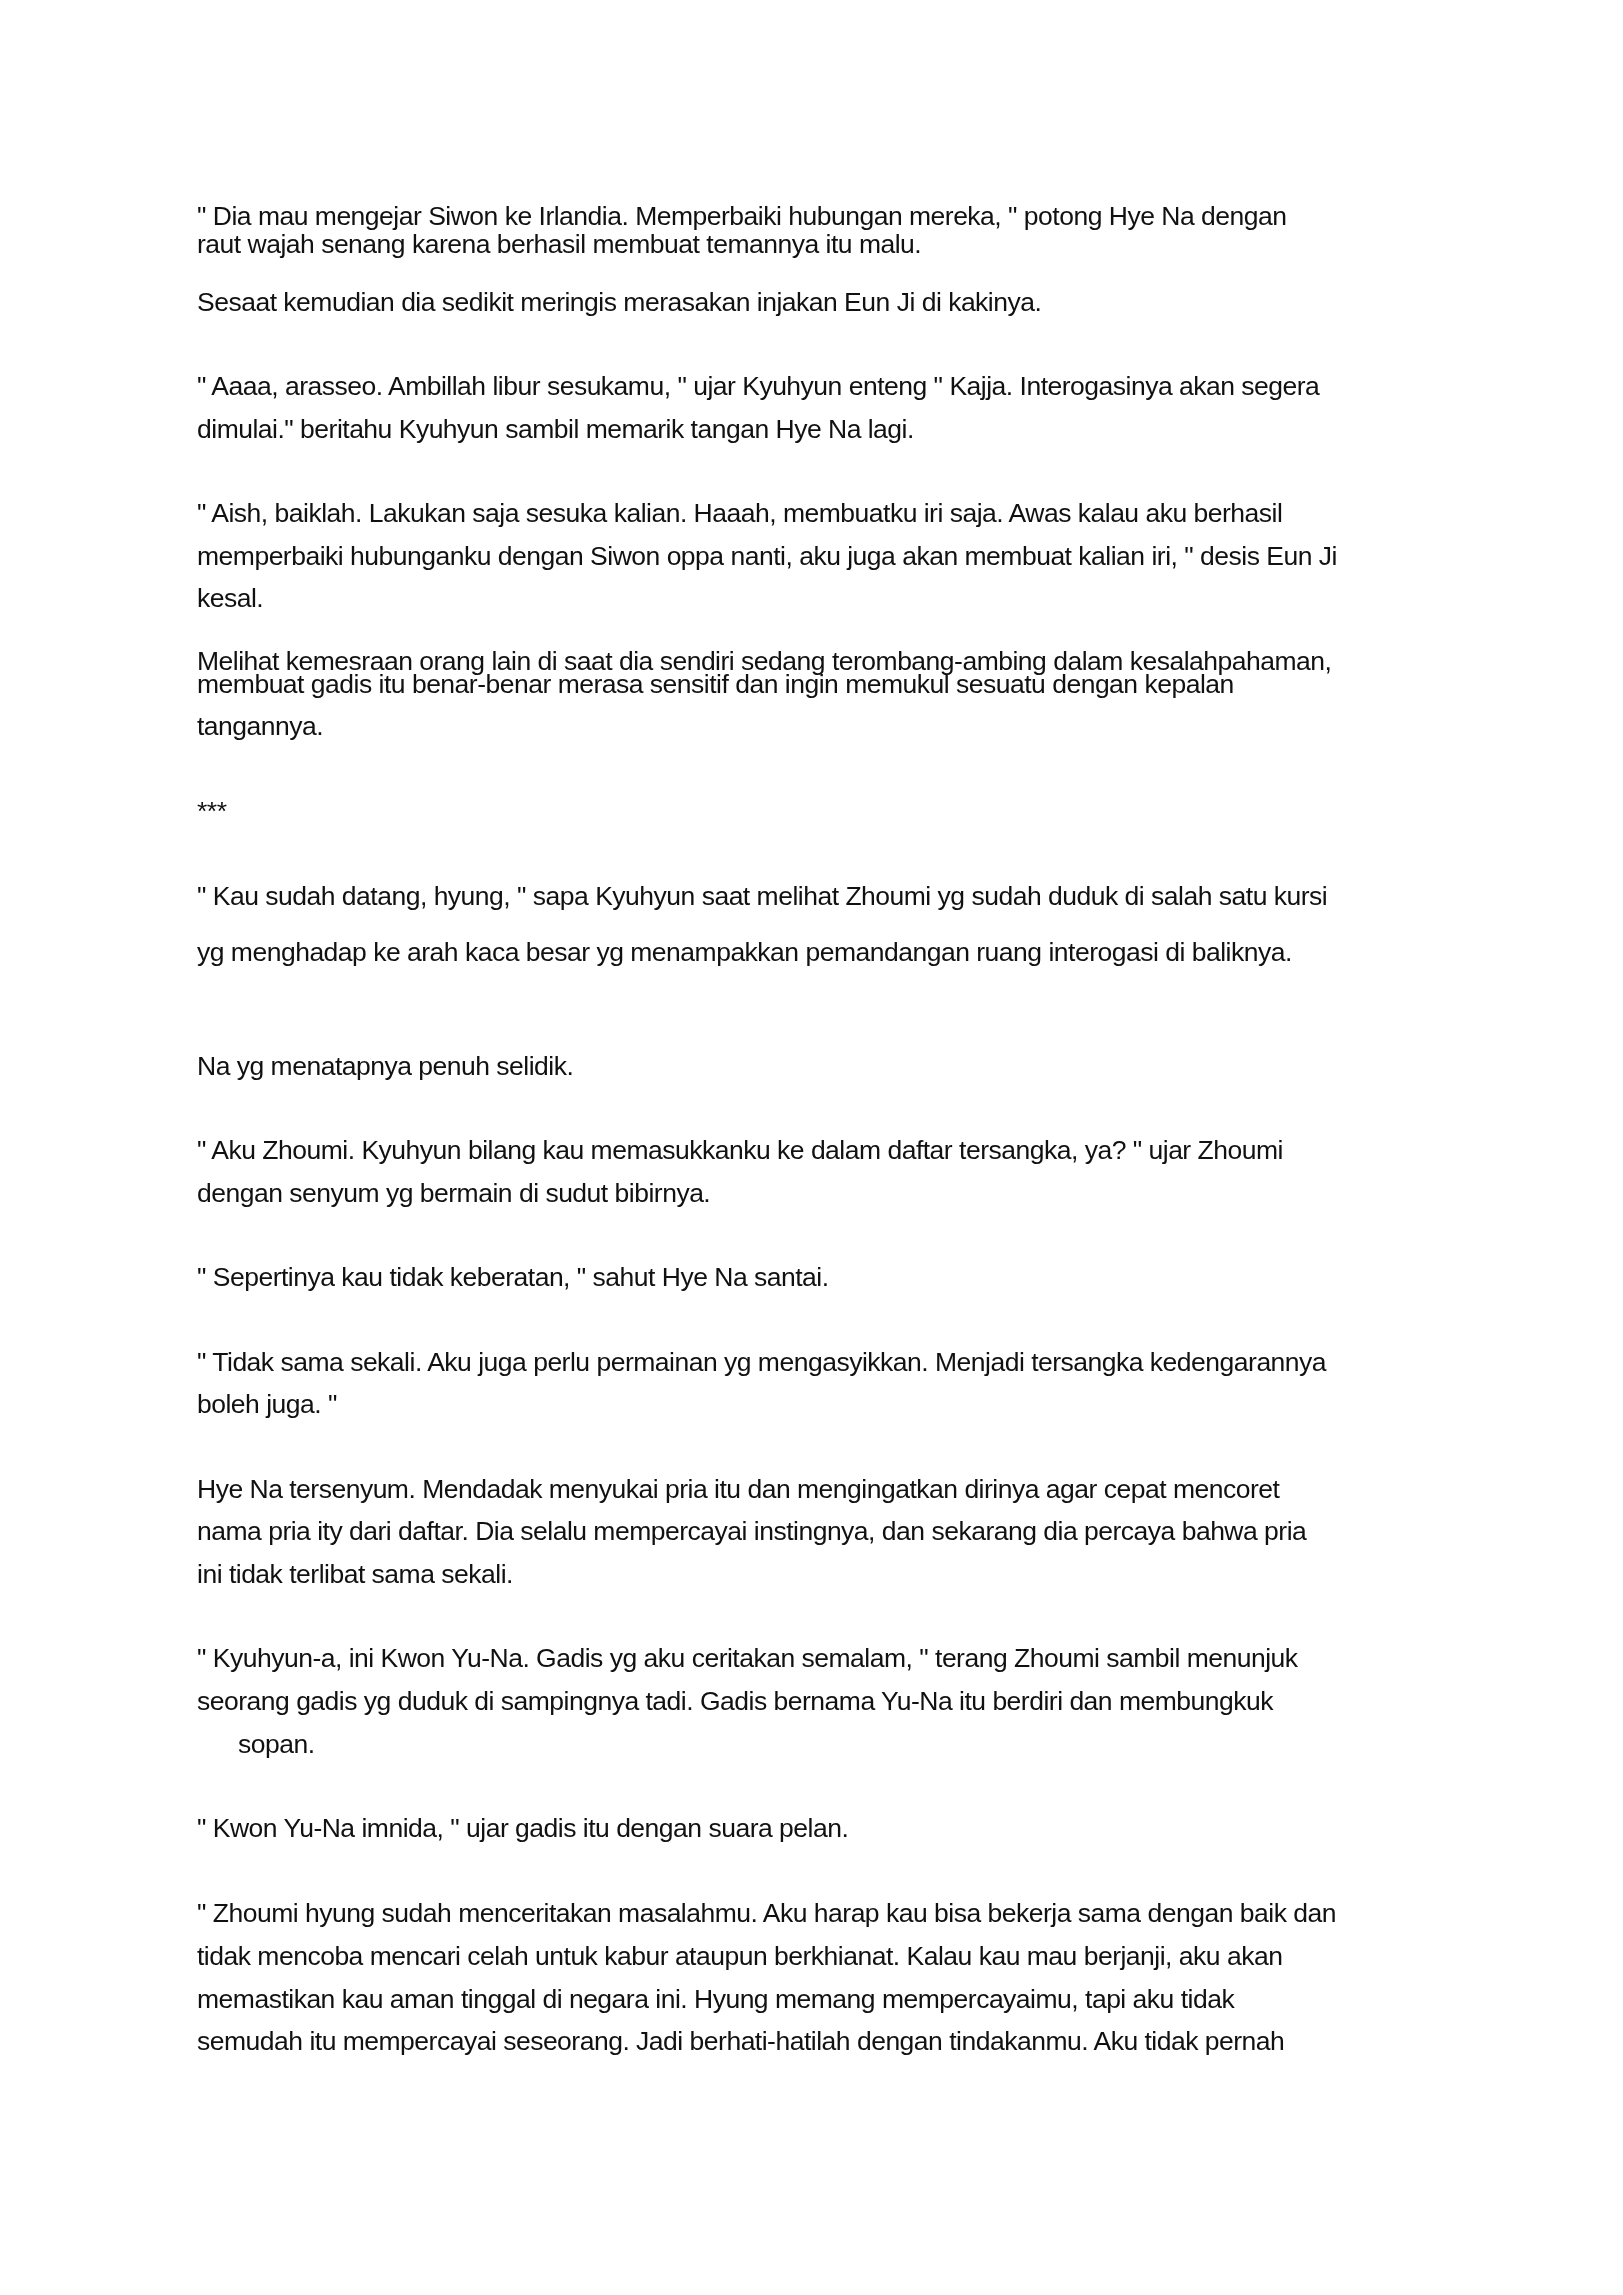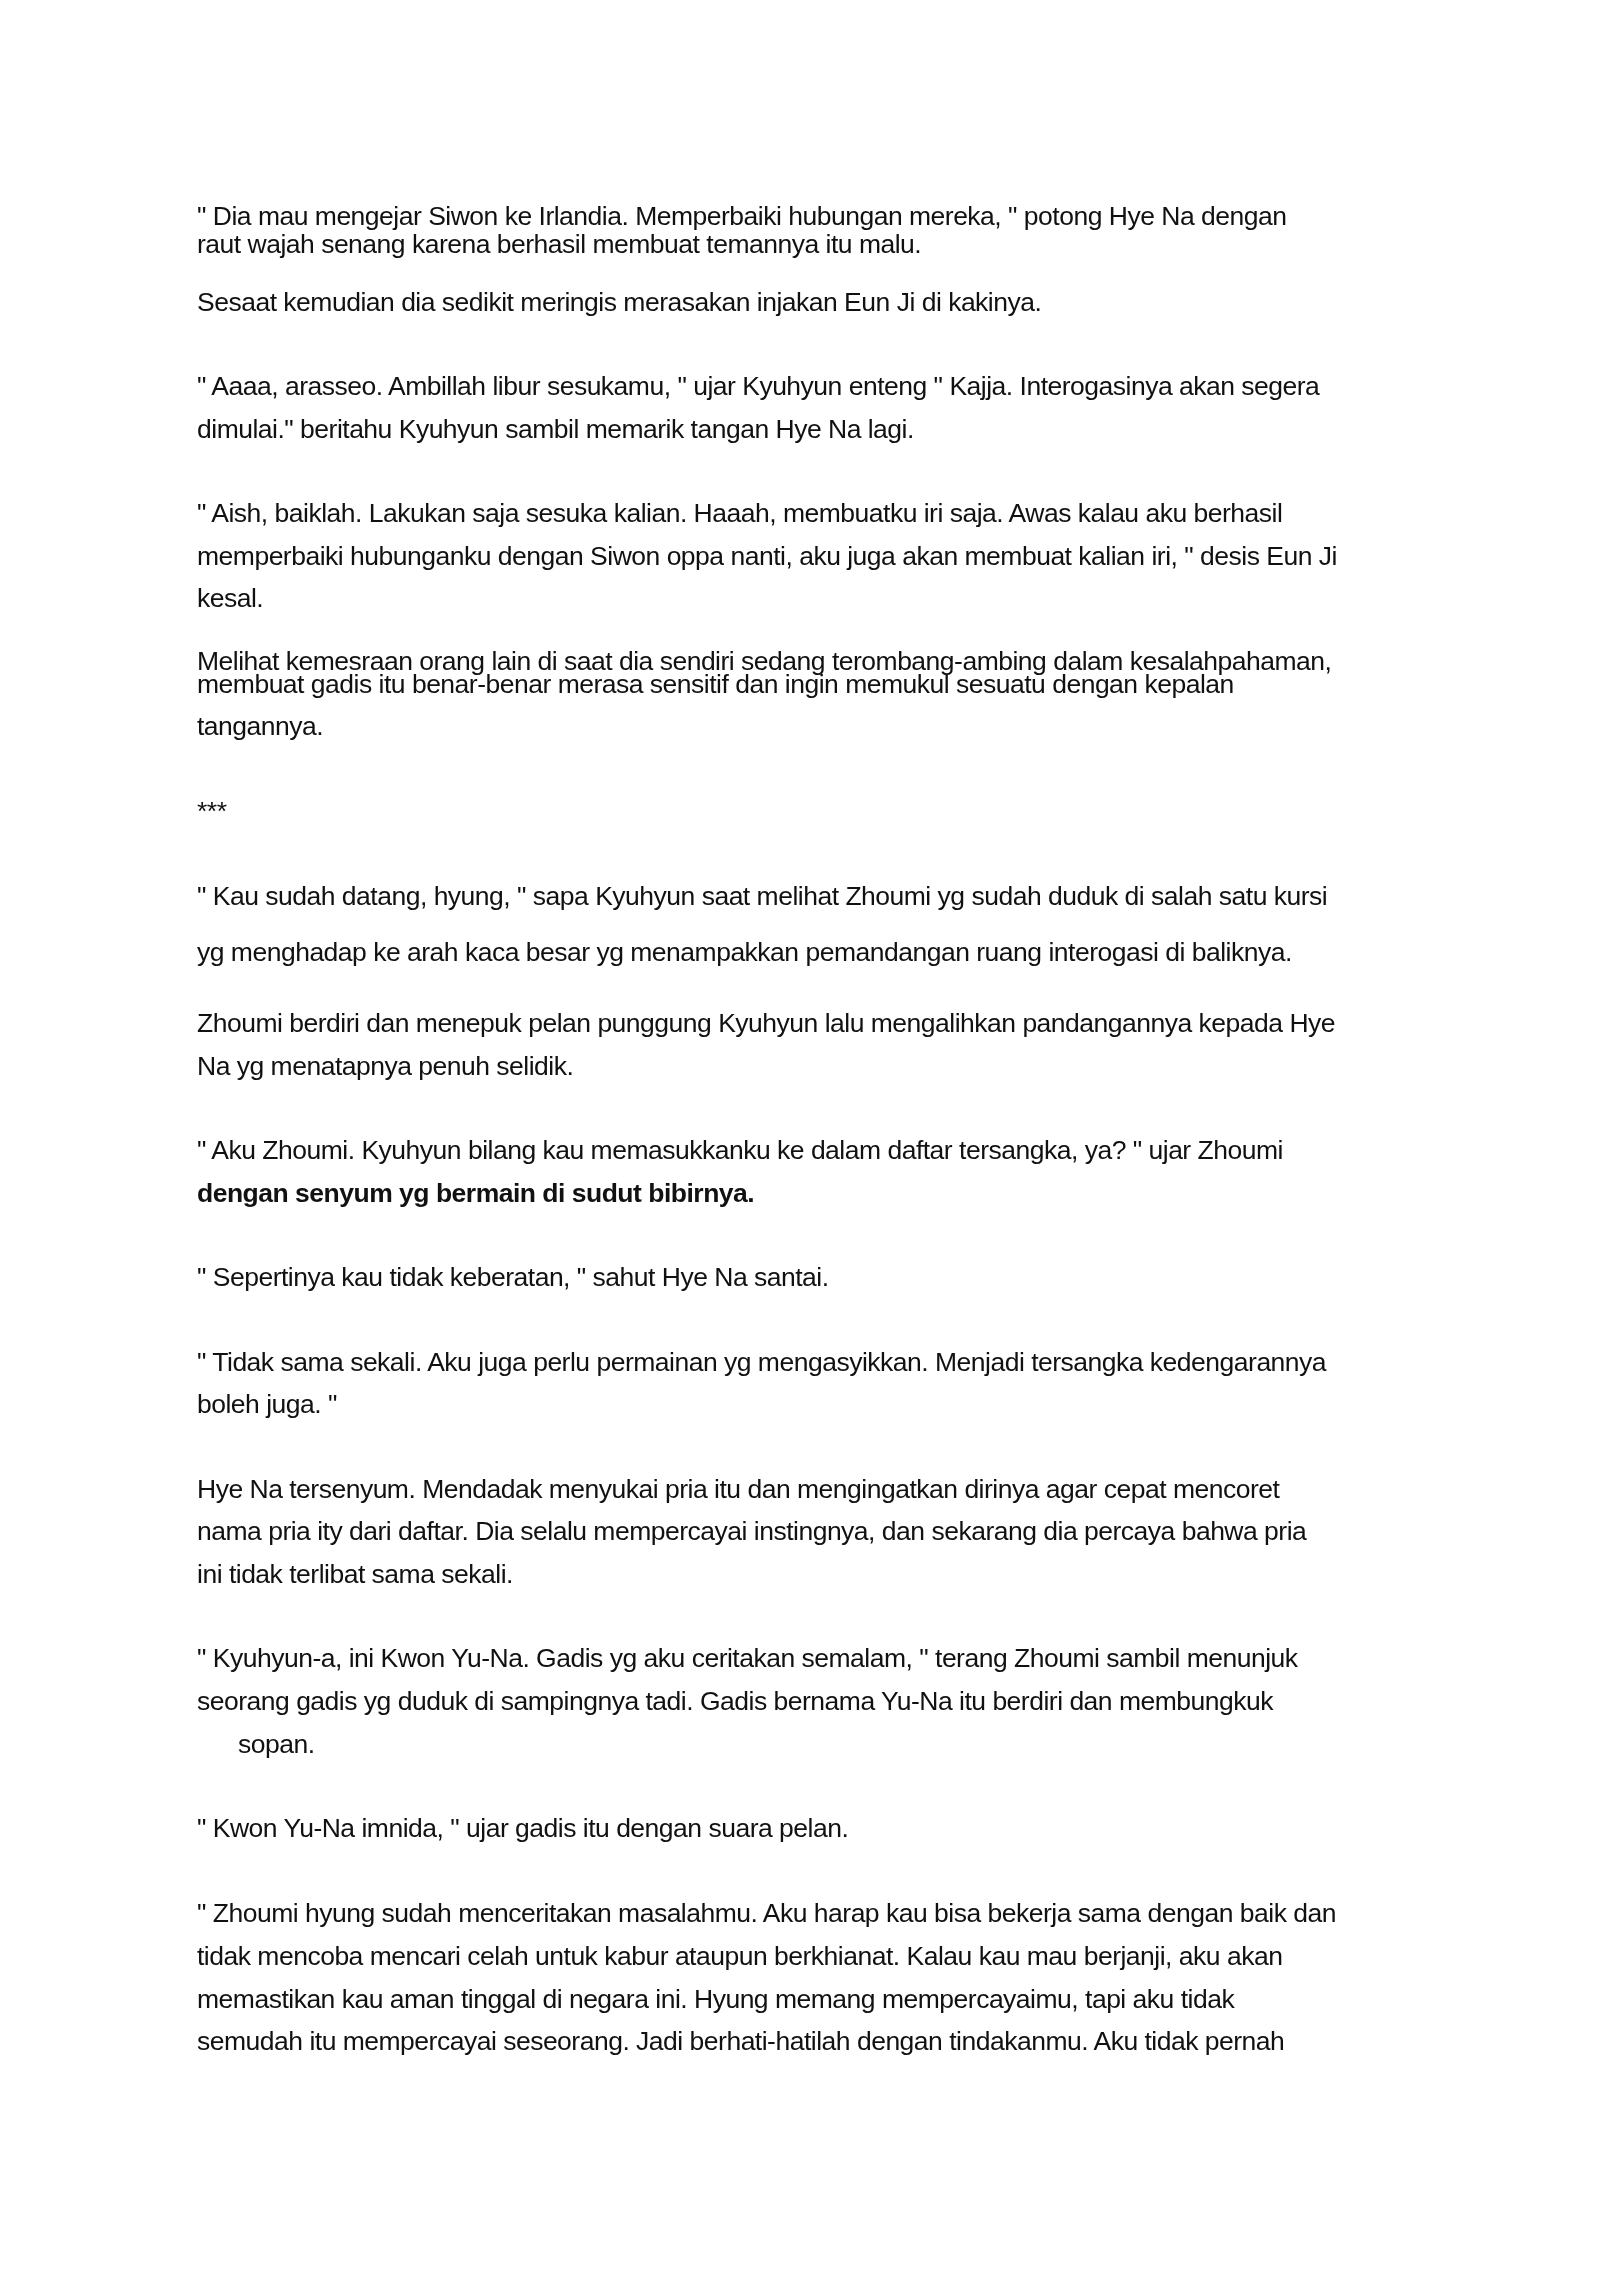--- a/index.html
+++ b/index.html
@@ -50,25 +50,24 @@
   <div class="line" style="top:582px;">kesal.</div>
   <div class="line" style="top:625px;margin-top:20px;">Melihat kemesraan orang lain di saat dia sendiri sedang terombang-ambing dalam kesalahpahaman,</div>
   <div class="line" style="top:668px;">membuat gadis itu benar-benar merasa sensitif dan ingin memukul sesuatu dengan kepalan</div>
   <div class="line" style="top:710px;">tangannya.</div>
 
   <div class="line" style="top:795px;">***</div>
 
   <div class="line" style="top:880px;">" Kau sudah datang, hyung, " sapa Kyuhyun saat melihat Zhoumi yg sudah duduk di salah satu kursi</div>
   <div class="line" style="top:923px;margin-top:13px;">yg menghadap ke arah kaca besar yg menampakkan pemandangan ruang interogasi di baliknya.</div>
 
-  <div class="line" style="top:1007px;">Zhoumi berdiri dan menepuk pelan punggung Kyuhyun lalu mengalihkan pandangannya kepada Hye</div>
   <div class="line" style="top:1050px;">Na yg menatapnya penuh selidik.</div>
 
   <div class="line" style="top:1134px;">" Aku Zhoumi. Kyuhyun bilang kau memasukkanku ke dalam daftar tersangka, ya? " ujar Zhoumi</div>
-  <div class="line" style="top:1177px;font-weight:bold;">dengan senyum yg bermain di sudut bibirnya.</div>
+  <div class="line" style="top:1177px;">dengan senyum yg bermain di sudut bibirnya.</div>
 
   <div class="line" style="top:1261px;">" Sepertinya kau tidak keberatan, " sahut Hye Na santai.</div>
 
   <div class="line" style="top:1346px;">" Tidak sama sekali. Aku juga perlu permainan yg mengasyikkan. Menjadi tersangka kedengarannya</div>
   <div class="line" style="top:1388px;">boleh juga. "</div>
 
   <div class="line" style="top:1473px;">Hye Na tersenyum. Mendadak menyukai pria itu dan mengingatkan dirinya agar cepat mencoret</div>
   <div class="line" style="top:1515px;">nama pria ity dari daftar. Dia selalu mempercayai instingnya, dan sekarang dia percaya bahwa pria</div>
   <div class="line" style="top:1558px;">ini tidak terlibat sama sekali.</div>
 

